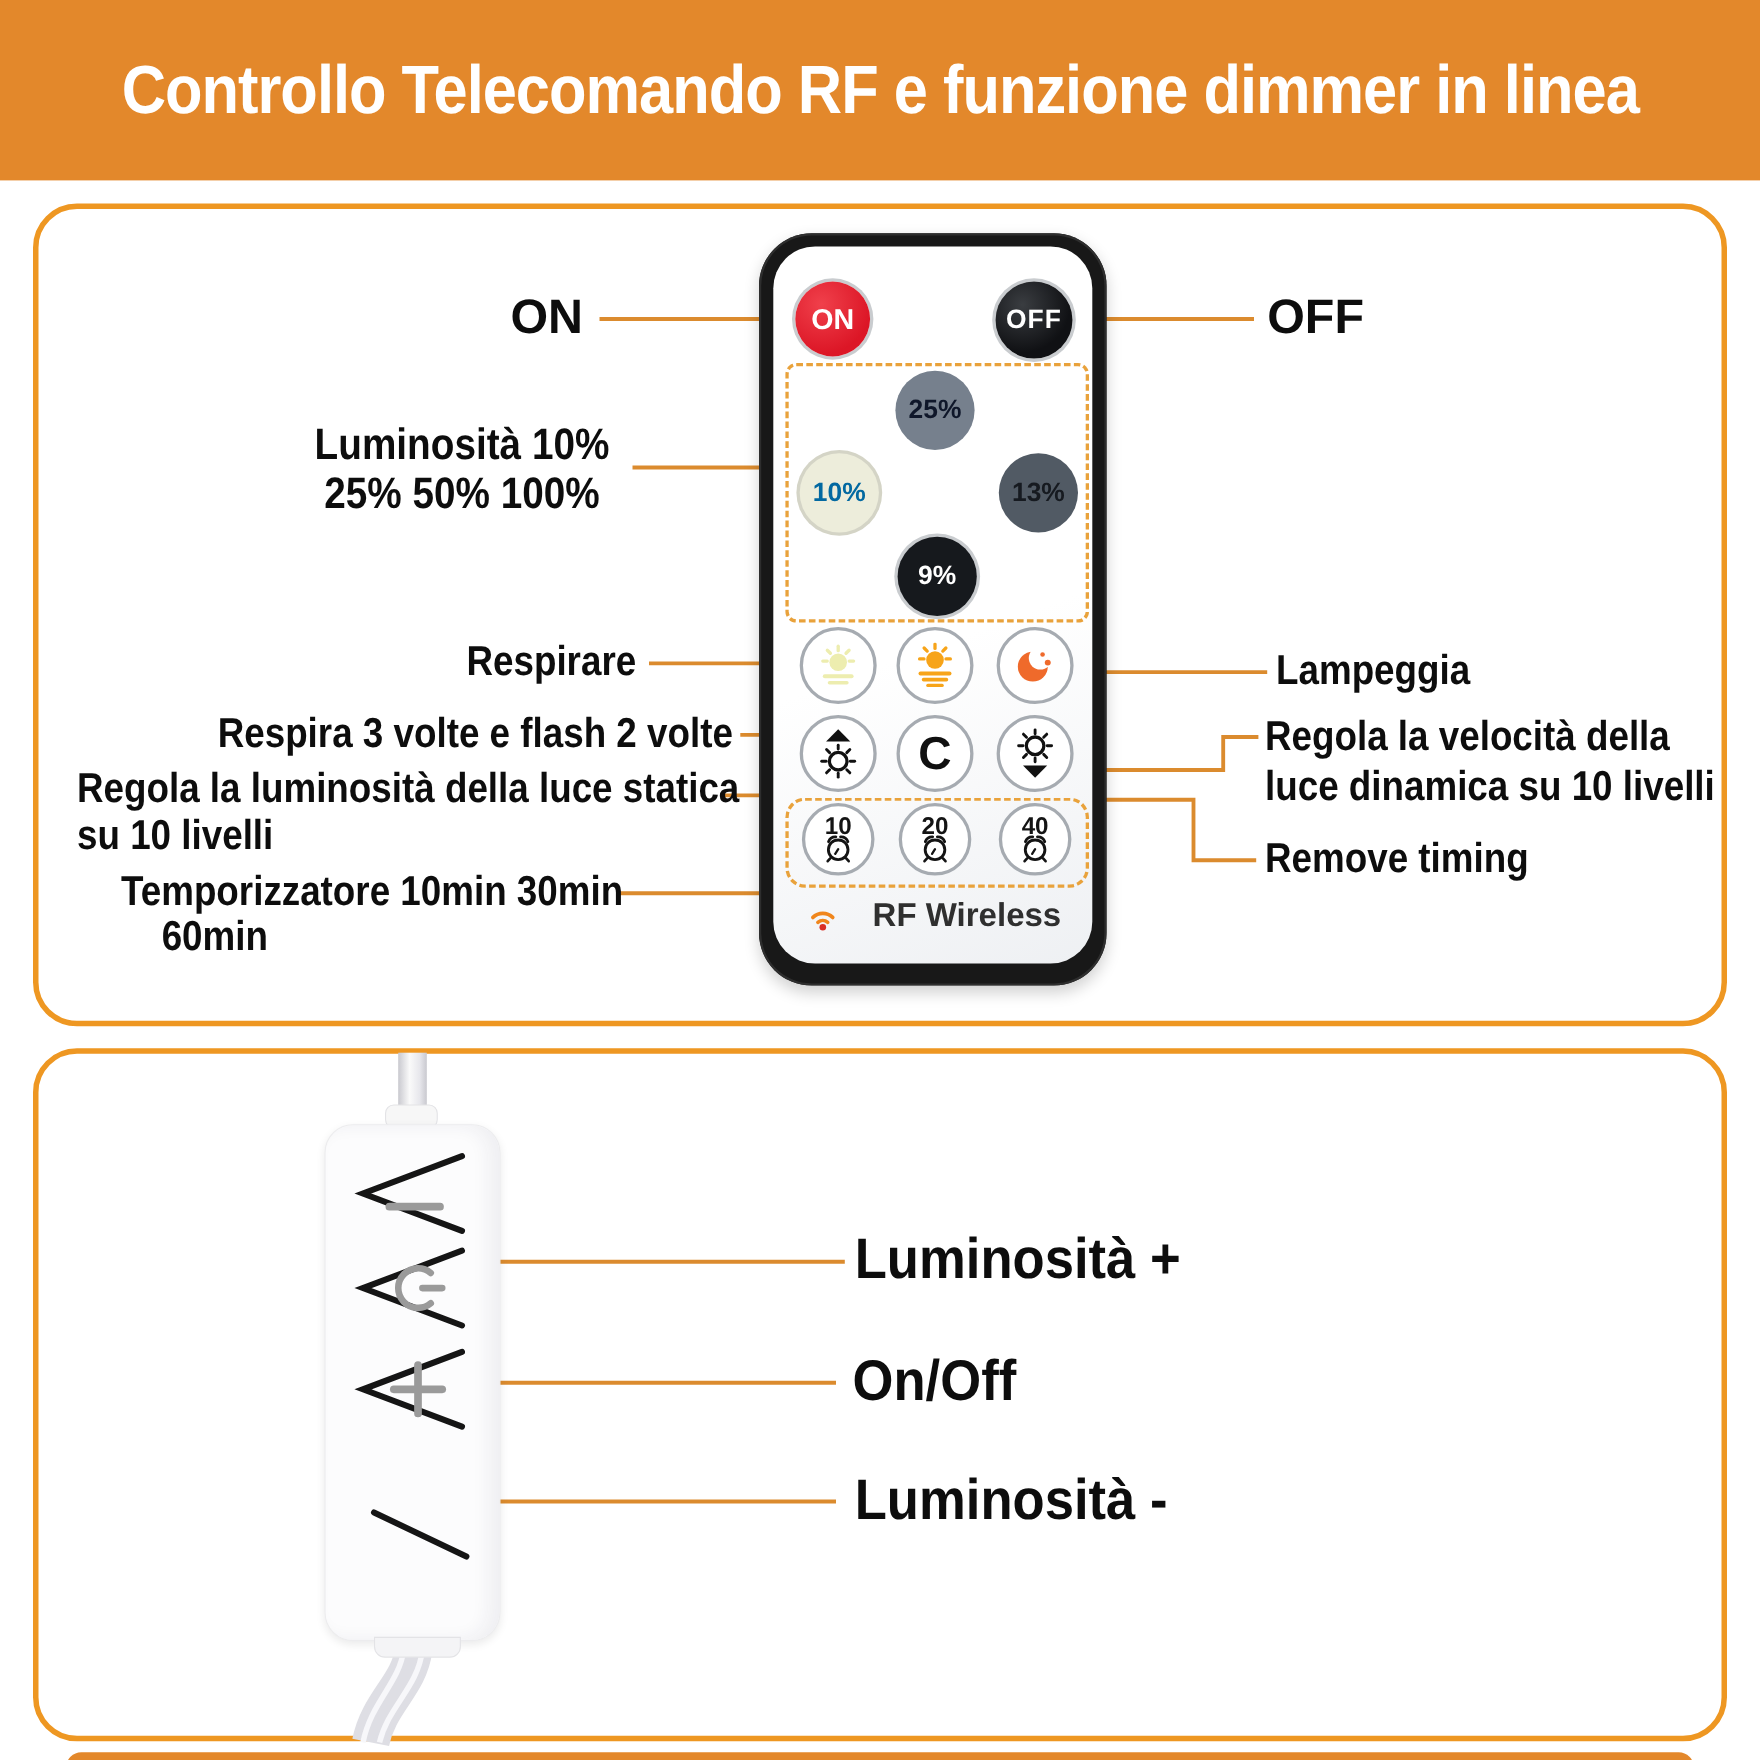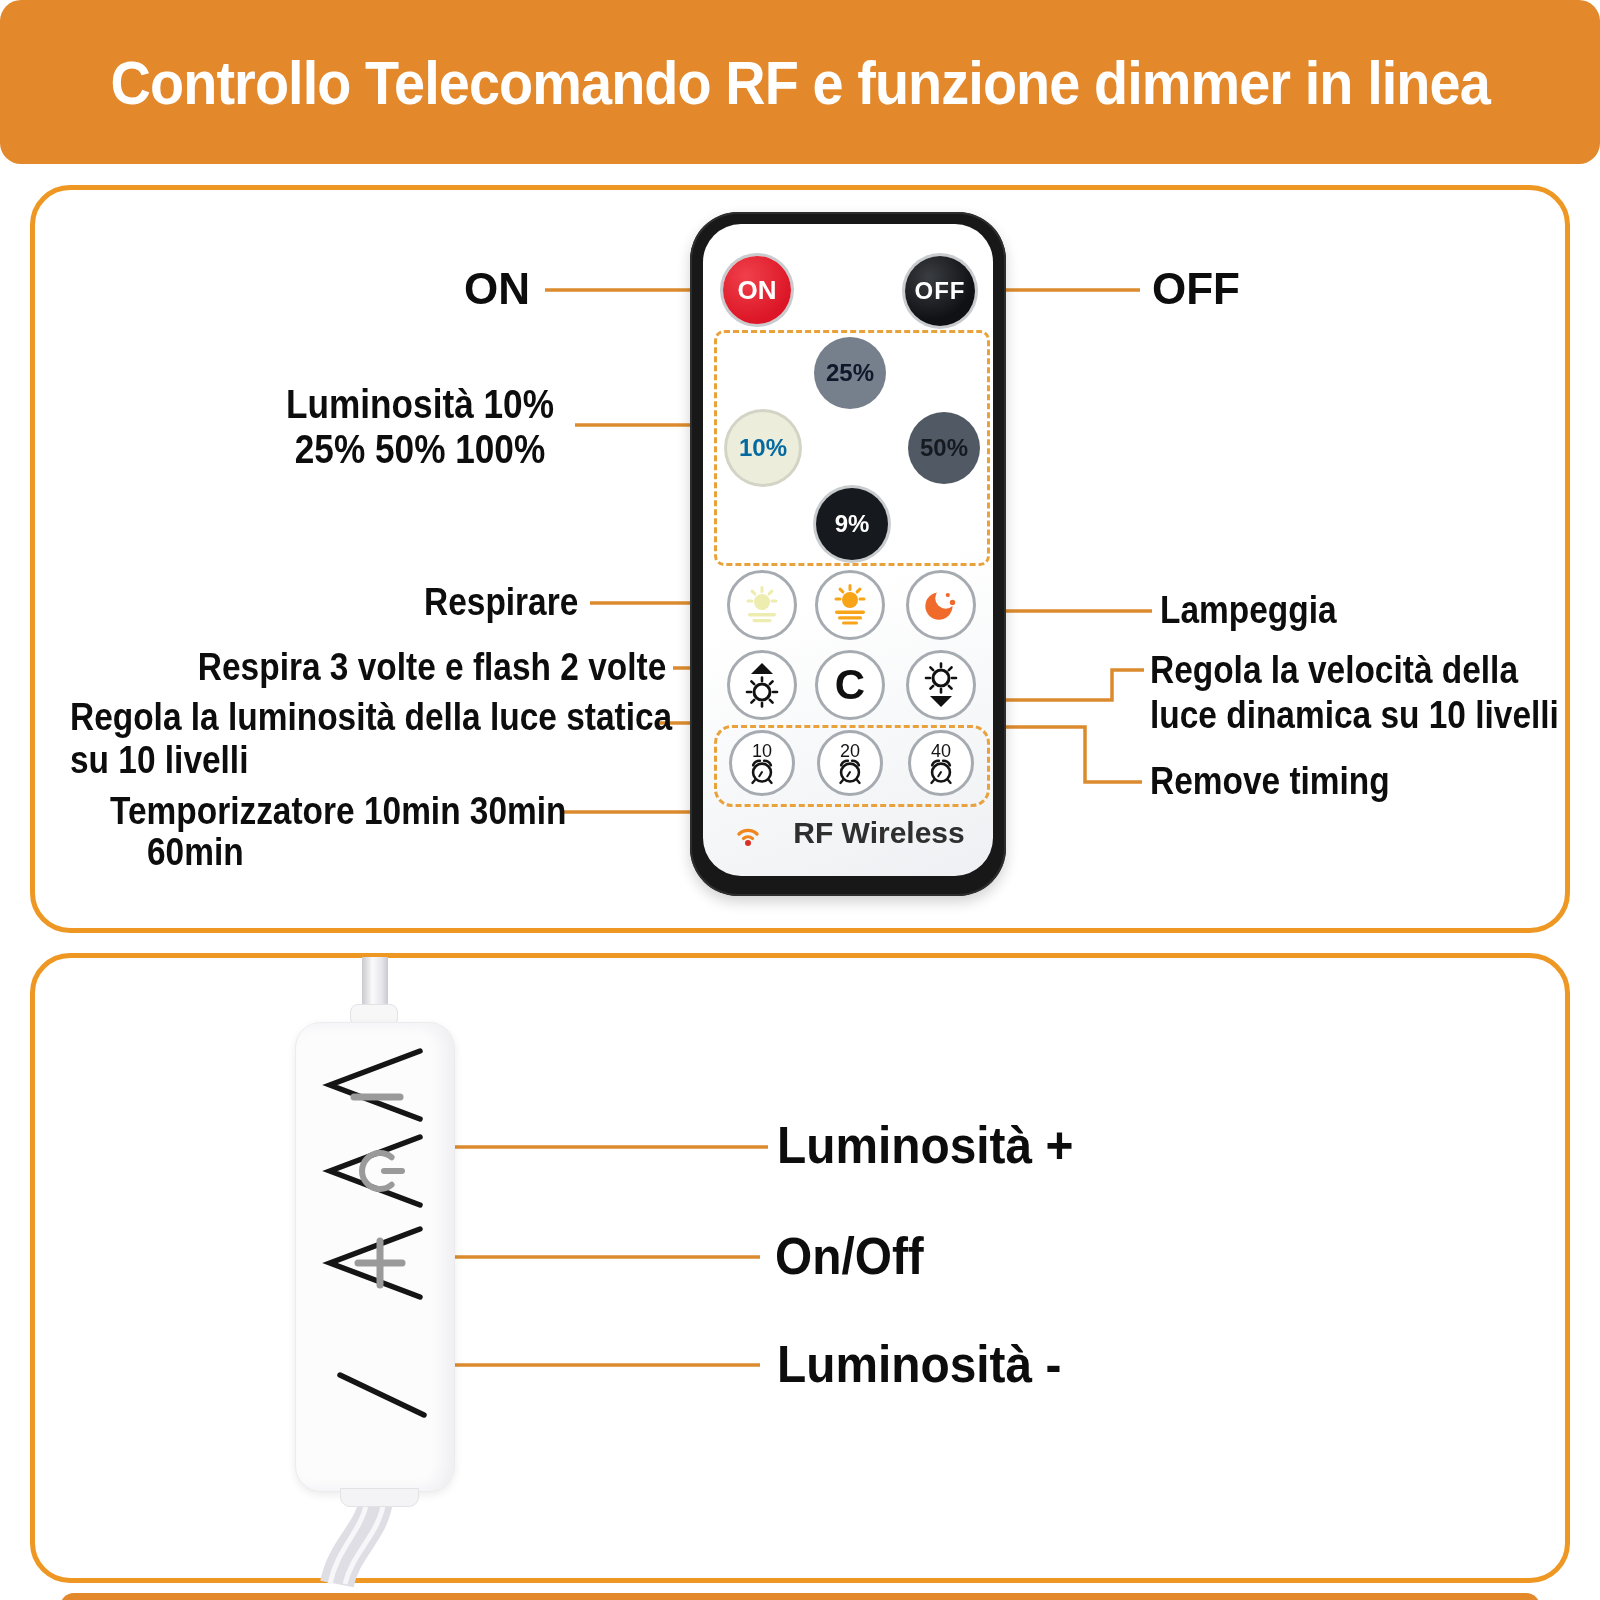--- a/index.html
+++ b/index.html
@@ -2,21 +2,21 @@
 <html><head>
 <meta charset="utf-8">
 <style>
   html,body{margin:0;padding:0;background:#fff;}
   .canvas{position:relative;width:1600px;height:1600px;overflow:hidden;background:#fff;
           font-family:"Liberation Sans", sans-serif;color:#0d0d0d;}
   .abs{position:absolute;}
 
   
   .banner{left:0;top:0;width:1600px;height:164px;background:#E3882B;
-          display:flex;align-items:center;justify-content:center;border-radius:21px;}
+          display:flex;align-items:center;justify-content:center;}
   .banner h1{margin:0;font-size:62px;font-weight:bold;color:#fff;white-space:nowrap;
              transform:scaleX(.9);transform-origin:50% 50%;letter-spacing:-1px;}
 
   
   .panel{border:5px solid #EE9722;border-radius:40px;background:#fff;}
   .panel1{left:30px;top:185px;width:1530px;height:738px;}
   .panel2{left:30px;top:953px;width:1530px;height:620px;}
   .bottom-strip{left:60px;top:1593px;width:1480px;height:14px;background:#E3882B;border-radius:26px 26px 0 0;}
 
   
@@ -52,21 +52,21 @@
   .pct10{left:37px;top:200px;background:#EDEDDB;color:#0369a1;box-shadow:0 0 0 3px #d4d4c6;}
   .pct50{left:218px;top:200px;background:#515A64;color:#161a20;}
   .pct100{left:126px;top:276px;background:#16191D;color:#fff;box-shadow:0 0 0 3px #c9cccf;}
   .ring{width:70px;height:70px;background:#fff;border:3px solid #A6ABB1;box-sizing:border-box;}
   .rowA{top:358px;}
   .rowB{top:438px;}
   .c1{left:37px;} .c2{left:125px;} .c3{left:216px;}
   .timer{width:66px;height:66px;background:#fff;border:3px solid #A6ABB1;box-sizing:border-box;
          top:518px;flex-direction:column;}
   .t1{left:39px;} .t2{left:127px;} .t3{left:218px;}
-  .timer .num{font-size:18px;font-weight:normal;color:#141414;line-height:14px;margin-top:2px;}
+  .timer .num{font-size:22px;font-weight:bold;color:#141414;line-height:14px;margin-top:2px;}
   .cbtn{font-size:42px;color:#101010;}
   .brand-row{position:absolute;left:0;top:604px;width:100%;display:flex;align-items:center;
              justify-content:center;gap:28px;}
   .brand-row .txt{font-size:30px;font-weight:bold;color:#2f2f2f;}
 
   
   .wire-top{left:362px;top:957px;width:26px;height:52px;
             background:linear-gradient(90deg,#c9c9cf,#fafafa 40%,#e7e7ec 75%,#c9c9cf);}
   .collar-top{left:350px;top:1004px;width:46px;height:20px;background:#f7f7f7;border:1px solid #e3e3e6;
               border-radius:8px;}
@@ -116,21 +116,21 @@
   <div class="abs remote">
     <div class="remote-face"></div>
 
     <div class="rbtn btn-on">ON</div>
     <div class="rbtn btn-off">OFF</div>
 
     <div class="dash-box dash1"></div>
 
     <div class="rbtn pct pct25">25%</div>
     <div class="rbtn pct pct10">10%</div>
-    <div class="rbtn pct pct50">50%</div>
+    <div class="rbtn pct pct50">13%</div>
     <div class="rbtn pct pct100">9%</div>
 
     <div class="rbtn ring rowA c1">
       <svg width="44" height="42" viewBox="0 0 42 42">
         <g stroke="#EDEDAF" stroke-width="3" stroke-linecap="round">
           <line x1="31" y1="17" x2="35" y2="17"></line>
             <line x1="28.1" y1="9.9" x2="30.9" y2="7.1"></line>
           <line x1="21" y1="7.5" x2="21" y2="3.5"></line>
             <line x1="13.9" y1="9.9" x2="11.1" y2="7.1"></line>
           <line x1="11" y1="17" x2="7" y2="17"></line>

